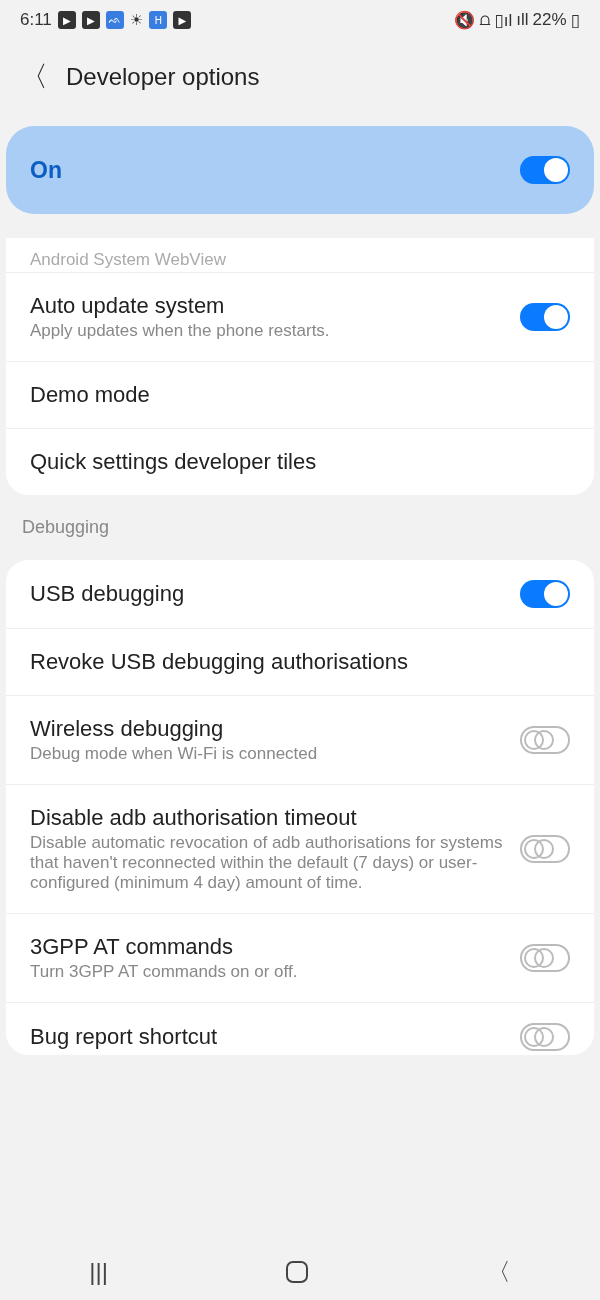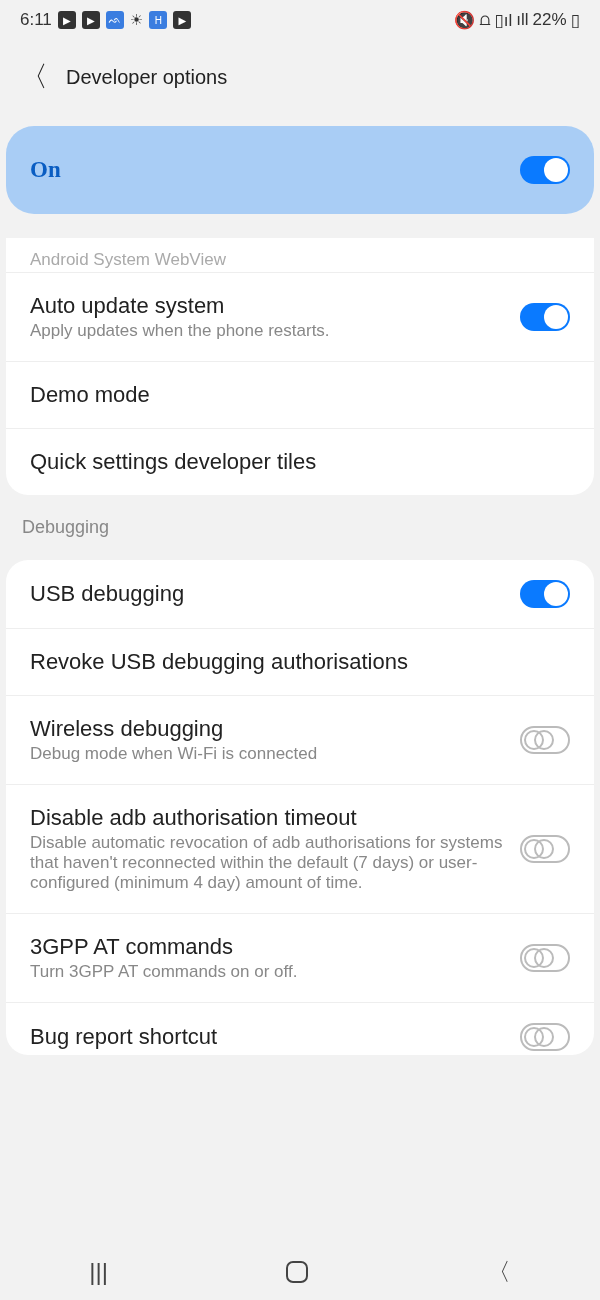--- a/index.html
+++ b/index.html
@@ -34,37 +34,36 @@
   padding: 18px 20px 30px 20px;
   gap: 18px;
 }
 .back-arrow {
   font-size: 28px;
   color: #222;
   cursor: pointer;
   font-family: sans-serif;
 }
 .header-title {
-  font-size: 20px;
+  font-size: 24px;
   color: #222;
 }
 .master-toggle {
   margin: 0 6px;
   background: #a9cdf5;
   border-radius: 28px;
   padding: 30px 24px;
   display: flex;
   justify-content: space-between;
   align-items: center;
 }
 .master-label {
   color: #0a5dc2;
   font-size: 23px;
   font-weight: bold;
-  font-family: Liberation Serif, serif;
 }
 .toggle {
   width: 50px; height: 28px; border-radius: 14px;
   position: relative; cursor: pointer;
   background: #ccc;
 }
 .toggle.on { background: #0a7aff; }
 .toggle .knob {
   position: absolute; width: 24px; height: 24px; border-radius: 50%;
   background: #fff; top: 2px; transition: left .2s;

